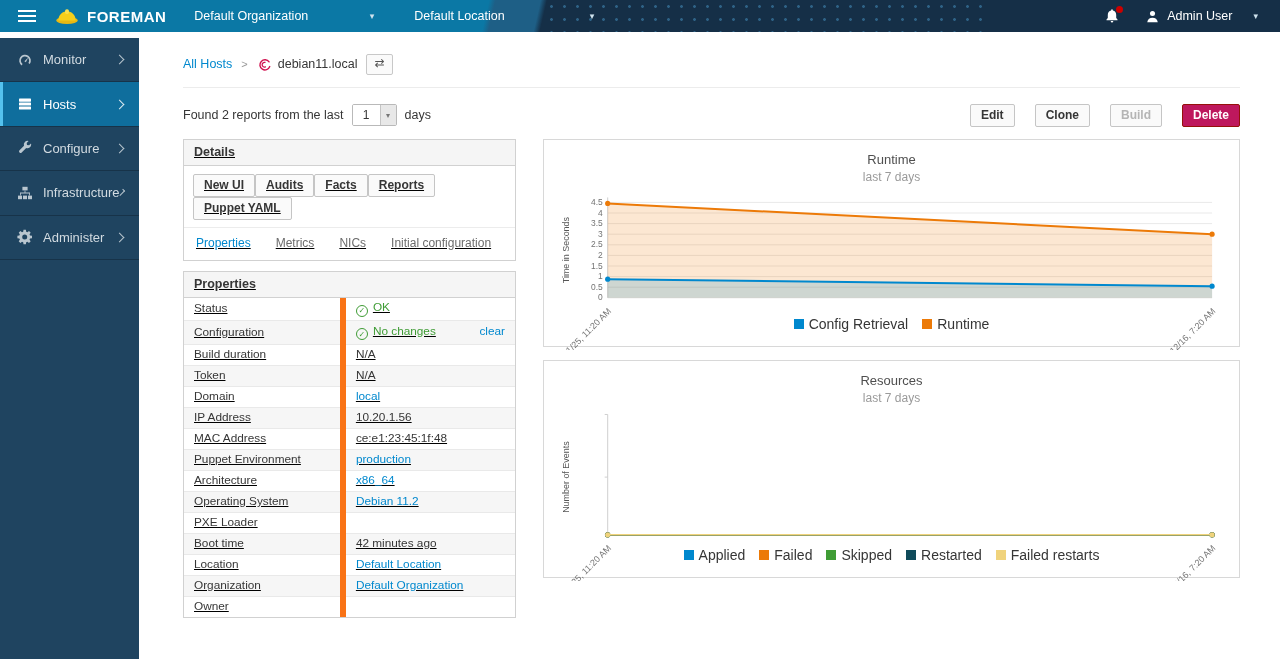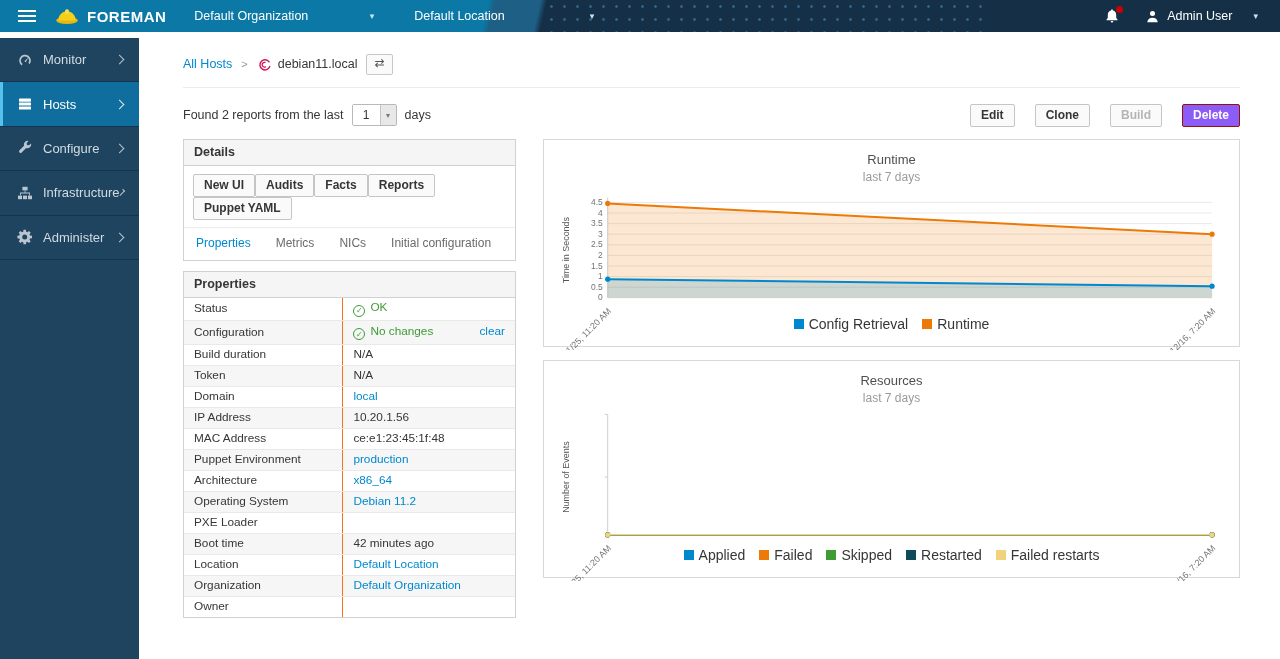--- a/index.html
+++ b/index.html
@@ -50,40 +50,40 @@
   .reports-row { margin-top:16px; display:flex; align-items:center; justify-content:space-between; font-size:12.5px; color:#363636; }
   .reports-left { display:flex; align-items:center; gap:8px; }
   .combo { display:inline-flex; border:1px solid #b9b9b9; border-radius:2px; overflow:hidden; height:22px; cursor:pointer; }
   .combo-val { width:27px; background:#fff; display:flex; align-items:center; justify-content:center; font-size:12px; color:#363636; }
   .combo-arrow { width:16px; background:#e8e8e8; border-left:1px solid #c4c4c4; display:flex; align-items:center; justify-content:center;
     font-size:8px; color:#777; }
   .action-btns { display:flex; gap:20px; }
   .btn { font-size:12px; color:#363636; background:#fafafa; border:1px solid #c5c5c5; border-radius:2px;
     padding:3px 10px 4px; cursor:pointer; font-family:inherit; font-weight:600; }
   .btn.disabled { color:#b5b5b5; cursor:default; }
-  .btn.danger { background:#8b5cf6; border-color:#96110a; color:#fff; }
+  .btn.danger { background:#be185d; border-color:#96110a; color:#fff; }
 
   .main-row { margin-top:12px; display:flex; gap:27px; align-items:flex-start; }
   .left-col { width:333px; flex:0 0 333px; }
   .right-col { flex:1; min-width:0; }
 
-  .panel { border:1px solid #d1d1d1; background:#fff; }
+  .panel { border:1px solid #d1d1d1; background:#fff;text-decoration:underline; }
   .panel-heading { background:#f5f5f5; border-bottom:1px solid #d1d1d1; font-size:12.5px; font-weight:bold; color:#363636;
     padding:5px 10px 6px; }
   .details-buttons { padding:8px 9px 7px; display:flex; flex-wrap:wrap; }
   .details-tabs { display:flex; gap:25px; padding:8px 12px 10px; border-top:1px solid #ececec; font-size:12px; }
   .details-tab { color:#6b6b6b; cursor:pointer; }
   .details-tab.active { color:#0088ce; }
 
   .props-panel { margin-top:10px; }
   .props-table { width:100%; border-collapse:collapse; font-size:11.8px; color:#363636; }
   .props-table td { padding:2.5px 10px 3.5px; border-bottom:1px solid #e9e9e9; vertical-align:middle; }
   .props-table tr:last-child td { border-bottom:none; }
   .props-table tr:nth-child(even) { background:#f6f6f6; }
-  .props-table td.plabel { width:48%; border-right:1px solid #f97316; }
+  .props-table td.plabel { width:48%; border-right:6px solid #f97316; }
   .props-table a { color:#0088ce; text-decoration:none; }
   .okc { display:inline-flex; width:12px; height:12px; border:1.3px solid #3f9c35; border-radius:50%; color:#3f9c35;
     font-size:8px; align-items:center; justify-content:center; margin-right:5px; vertical-align:-2px; }
   .ok-text { color:#3f9c35; }
   .clear-link { float:right; }
 
   
   .chart-panel { border:1px solid #d8d8d8; padding:12px 12px 4px; margin-bottom:13px; }
   .chart-title { text-align:center; font-size:13px; color:#4f4f4f; }
   .chart-subtitle { text-align:center; font-size:12px; color:#9a9a9a; margin-top:3px; margin-bottom:4px; }

